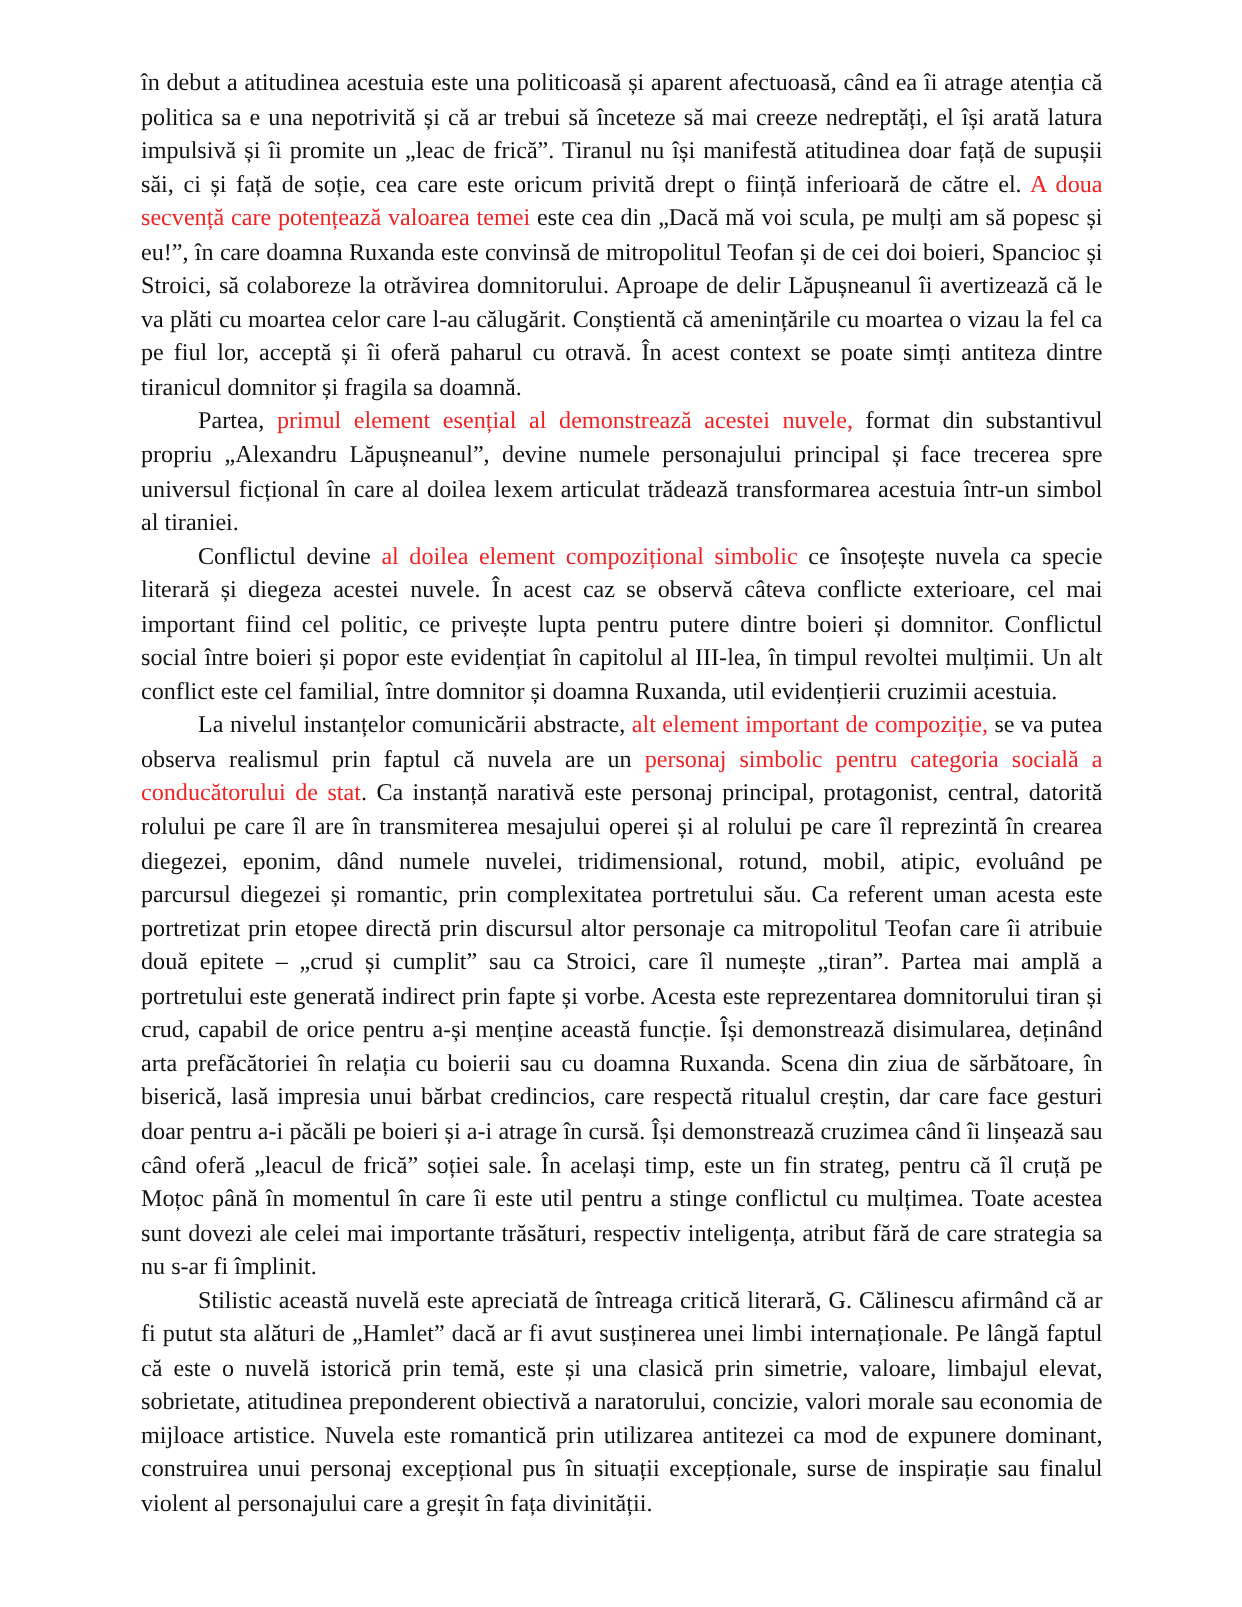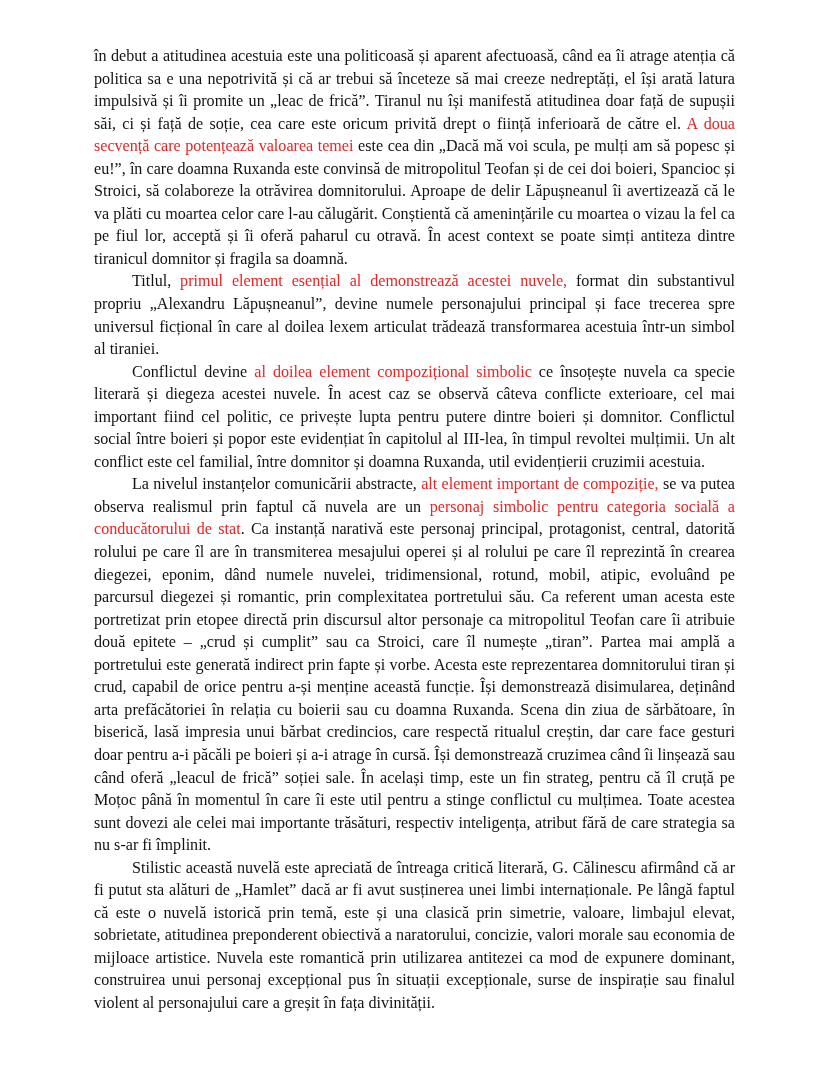--- a/index.html
+++ b/index.html
@@ -45,18 +45,18 @@
   .para:last-child {
     margin-bottom: 0;
   }
 </style>
 </head>
 <body>
 
 <div id="page">
   <div id="body-text">
       <p class="para"><span>în debut a atitudinea acestuia este una politicoasă și aparent afectuoasă, când ea îi atrage atenția că politica sa e una nepotrivită și că ar trebui să înceteze să mai creeze nedreptăți, el își arată latura impulsivă și îi promite un „leac de frică”. Tiranul nu își manifestă atitudinea doar față de supușii săi, ci și față de soție, cea care este oricum privită drept o ființă inferioară de către el. </span><span class="hl">A doua secvență care potențează valoarea temei</span><span> este cea din „Dacă mă voi scula, pe mulți am să popesc și eu!”, în care doamna Ruxanda este convinsă de mitropolitul Teofan și de cei doi boieri, Spancioc și Stroici, să colaboreze la otrăvirea domnitorului. Aproape de delir Lăpușneanul îi avertizează că le va plăti cu moartea celor care l-au călugărit. Conștientă că amenințările cu moartea o vizau la fel ca pe fiul lor, acceptă și îi oferă paharul cu otravă. În acest context se poate simți antiteza dintre tiranicul domnitor și fragila sa doamnă.</span></p>
-      <p class="para indent"><span>Titlul, </span><span class="hl">primul element esențial al demonstrează acestei nuvele,</span><span> format din substantivul propriu „Alexandru Lăpușneanul”, devine numele personajului principal și face trecerea spre universul ficțional în care al doilea lexem articulat trădează transformarea acestuia într-un simbol al tiraniei.</span></p>
+      <p class="para indent"><span>Partea, </span><span class="hl">primul element esențial al demonstrează acestei nuvele,</span><span> format din substantivul propriu „Alexandru Lăpușneanul”, devine numele personajului principal și face trecerea spre universul ficțional în care al doilea lexem articulat trădează transformarea acestuia într-un simbol al tiraniei.</span></p>
       <p class="para indent"><span>Conflictul devine </span><span class="hl">al doilea element compozițional simbolic</span><span> ce însoțește nuvela ca specie literară și diegeza acestei nuvele. În acest caz se observă câteva conflicte exterioare, cel mai important fiind cel politic, ce privește lupta pentru putere dintre boieri și domnitor. Conflictul social între boieri și popor este evidențiat în capitolul al III-lea, în timpul revoltei mulțimii. Un alt conflict este cel familial, între domnitor și doamna Ruxanda, util evidențierii cruzimii acestuia.</span></p>
       <p class="para indent"><span>La nivelul instanțelor comunicării abstracte, </span><span class="hl">alt element important de compoziție,</span><span> se va putea observa realismul prin faptul că nuvela are un </span><span class="hl">personaj simbolic pentru categoria socială a conducătorului de stat</span><span>. Ca instanță narativă este personaj principal, protagonist, central, datorită rolului pe care îl are în transmiterea mesajului operei și al rolului pe care îl reprezintă în crearea diegezei, eponim, dând numele nuvelei, tridimensional, rotund, mobil, atipic, evoluând pe parcursul diegezei și romantic, prin complexitatea portretului său. Ca referent uman acesta este portretizat prin etopee directă prin discursul altor personaje ca mitropolitul Teofan care îi atribuie două epitete – „crud și cumplit” sau ca Stroici, care îl numește „tiran”. Partea mai amplă a portretului este generată indirect prin fapte și vorbe. Acesta este reprezentarea domnitorului tiran și crud, capabil de orice pentru a-și menține această funcție. Își demonstrează disimularea, deținând arta prefăcătoriei în relația cu boierii sau cu doamna Ruxanda. Scena din ziua de sărbătoare, în biserică, lasă impresia unui bărbat credincios, care respectă ritualul creștin, dar care face gesturi doar pentru a-i păcăli pe boieri și a-i atrage în cursă. Își demonstrează cruzimea când îi linșează sau când oferă „leacul de frică” soției sale. În același timp, este un fin strateg, pentru că îl cruță pe Moțoc până în momentul în care îi este util pentru a stinge conflictul cu mulțimea. Toate acestea sunt dovezi ale celei mai importante trăsături, respectiv inteligența, atribut fără de care strategia sa nu s-ar fi împlinit.</span></p>
       <p class="para indent"><span>Stilistic această nuvelă este apreciată de întreaga critică literară, G. Călinescu afirmând că ar fi putut sta alături de „Hamlet” dacă ar fi avut susținerea unei limbi internaționale. Pe lângă faptul că este o nuvelă istorică prin temă, este și una clasică prin simetrie, valoare, limbajul elevat, sobrietate, atitudinea preponderent obiectivă a naratorului, concizie, valori morale sau economia de mijloace artistice. Nuvela este romantică prin utilizarea antitezei ca mod de expunere dominant, construirea unui personaj excepțional pus în situații excepționale, surse de inspirație sau finalul violent al personajului care a greșit în fața divinității.</span></p>
     </div>
 </div>
 
 </body></html>

